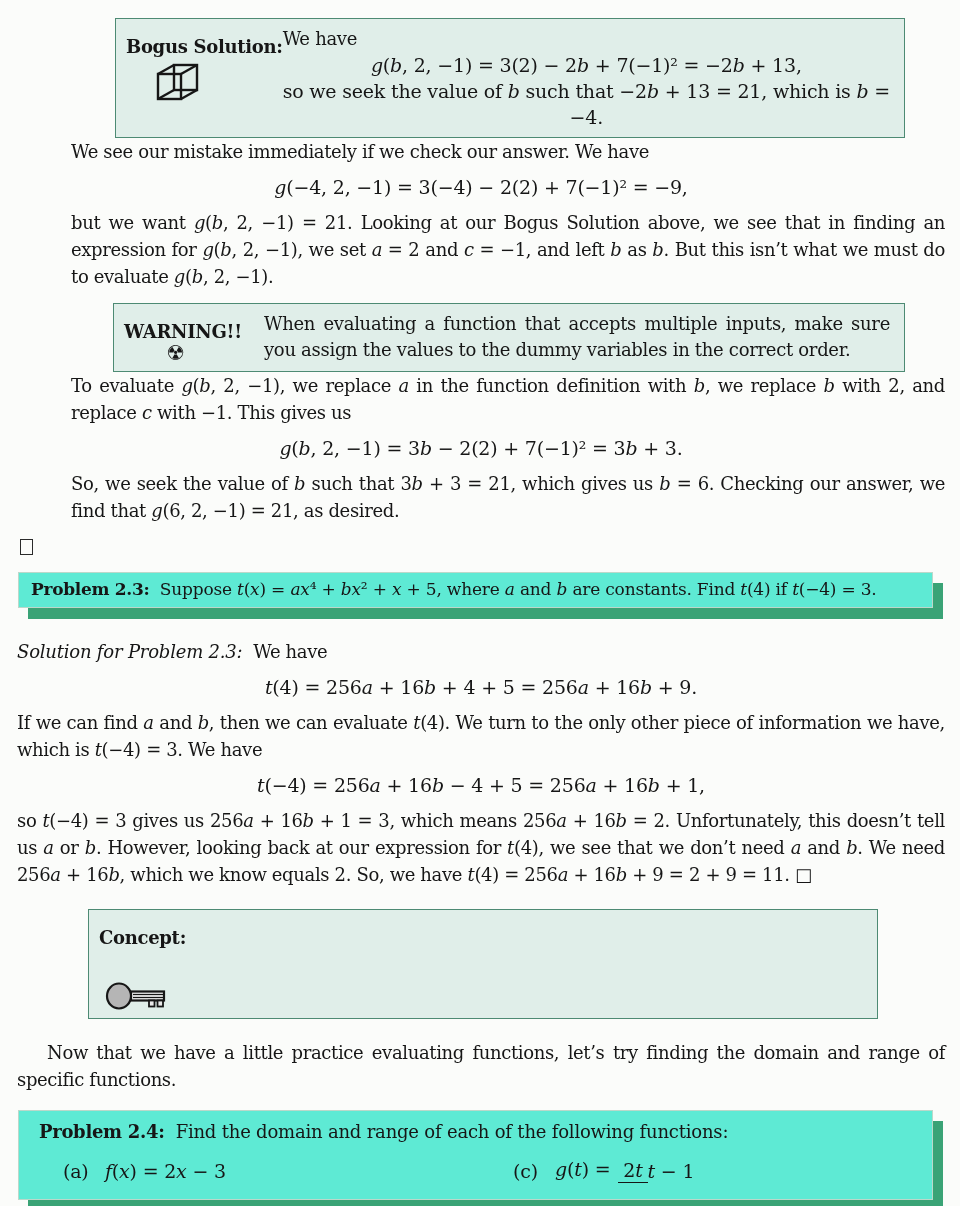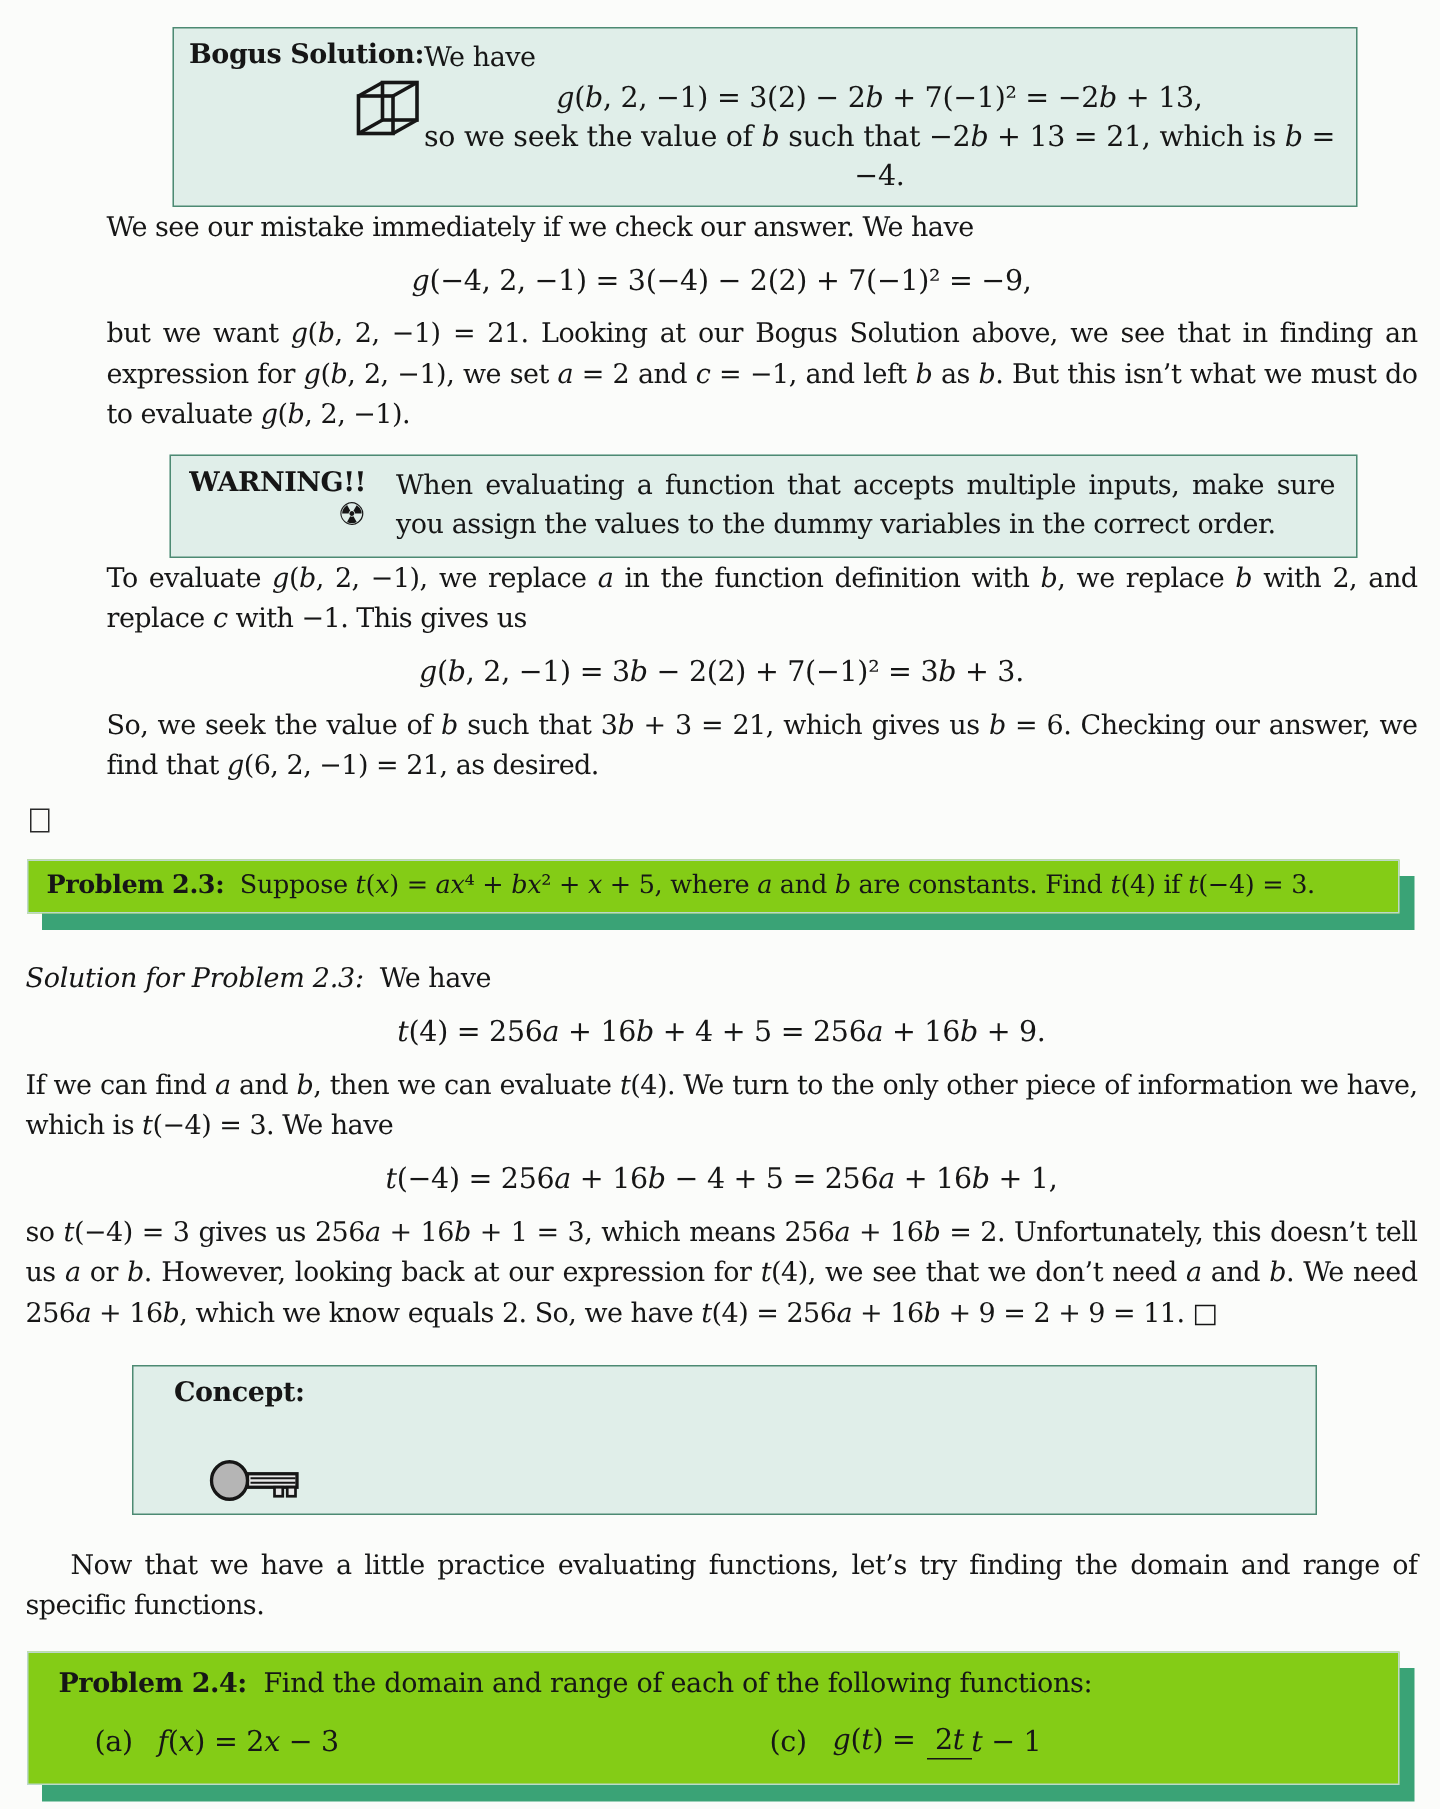--- a/index.html
+++ b/index.html
@@ -28,42 +28,42 @@
   }
   
   .abox{
     display:flex;
     background:#e0eee9;
     border:1.5px solid #4d8a73;
     box-sizing:border-box;
   }
   .abox-side{
     flex:0 0 130px;
-    padding:7px 0 4px 10px;
+    padding:17px 0 4px 10px;
     box-sizing:border-box;
-    display:flex;flex-direction:column;align-items:flex-end;
+    display:flex;flex-direction:column;align-items:flex-start;
   }
   .abox-label{font-weight:bold;font-size:18px;letter-spacing:-0.3px;white-space:nowrap;}
   .abox-body{flex:1 1 auto;padding:7px 14px 8px 0;box-sizing:border-box;line-height:26px;letter-spacing:-0.3px;}
   .icon-wrap{margin:4px 0 0 28px;}
   .bogus{margin:18px 55px 0 115px;height:120px;}
   .bogus-body{display:flex;flex-direction:column;justify-content:space-between;}
   .bogus-body .eq{margin:0;text-align:center;}
   .warning{margin:13px 55px 0 113px;min-height:56px;gap:20px;}
   .warning .icon-wrap{margin:0 0 0 42px;font-family:"DejaVu Sans",sans-serif;font-size:21px;line-height:22px;}
   .concept{margin:21px 82px 0 88px;min-height:62px;}
   .concept .abox-side{flex:0 0 114px;gap:27px;}
   .concept .icon-wrap{margin:3px 0 0 6px;}
   
   .pbox{
     position:relative;
     margin-left:18px;
     width:915px;
     box-sizing:border-box;
-    background:#84cc16;
+    background:#5eead4;
     border:1px solid #bcd8ca;
     box-shadow:10px 11px 0 0 #3aa376;
   }
   .p23{margin-top:15px;padding:5px 12px 6px 12px;font-size:17px;letter-spacing:-0.2px;white-space:nowrap;line-height:23px;}
   .p24{margin-top:17px;padding:10px 16px 16px 20px;font-size:18px;letter-spacing:-0.2px;}
   .pbox b{letter-spacing:-0.3px;}
   .p24-grid{
     display:grid;
     grid-template-columns:450px 1fr;
     row-gap:16px;

